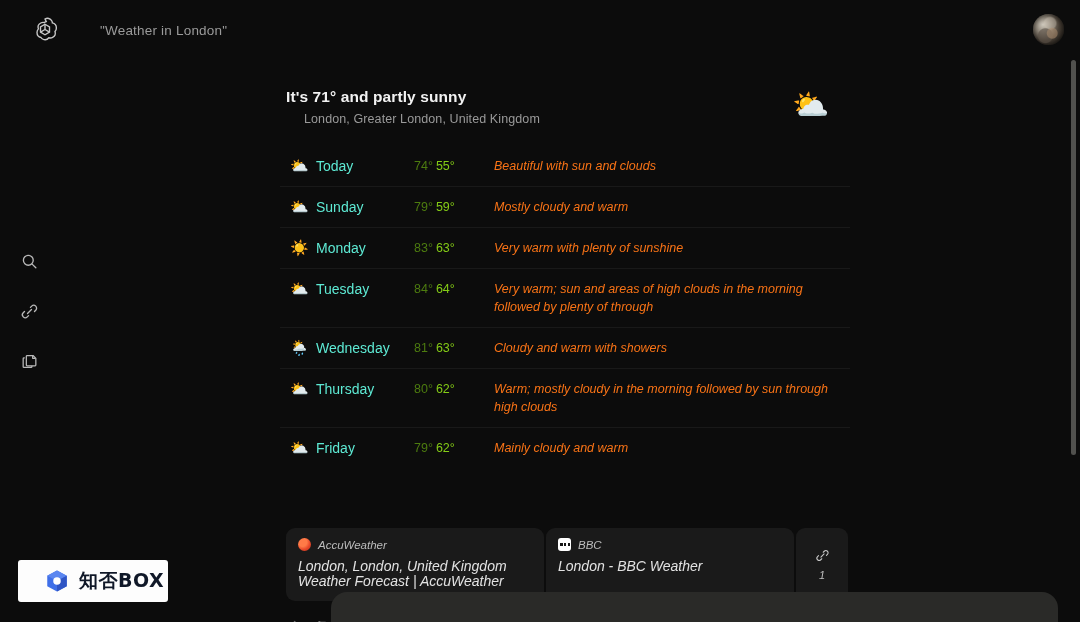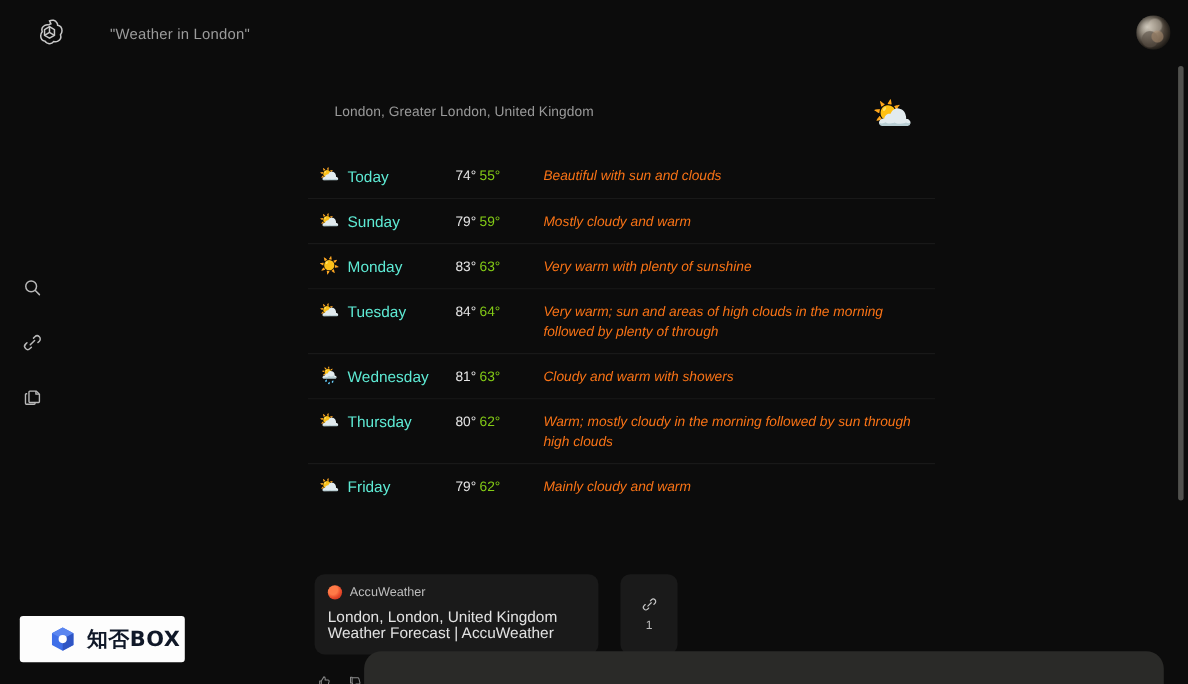--- a/index.html
+++ b/index.html
@@ -153,39 +153,40 @@
     color: #5eead4;
     line-height: 18px;
   }
   .wx-temps {
     width: 56px;
     flex: 0 0 56px;
     font-size: 12.5px;
     line-height: 18px;
     white-space: nowrap;
   }
-  .wx-hi { color: #e5e5e5; }
+  .wx-hi { color: #4d7c0f; }
   .wx-lo { color: #84cc16; margin-left: 3px; }
   .wx-desc {
     flex: 1 1 auto;
     font-size: 12.5px;
     color: #f97316;
     line-height: 18px;
     padding-left: 24px;
     padding-right: 4px;
     font-style: italic;
   }
 
   
   .sources {
     margin-top: 60px;
     display: flex;
-    gap: 20px;
+    gap: 2px;
     align-items: stretch;
     padding-left: 6px;
+    font-style: italic;
   }
   .src-card {
     background: #1a1a1a;
     border-radius: 9px;
     padding: 10px 12px 12px 12px;
     cursor: pointer;
   }
   .src-card.wide { width: 258px; }
   .src-card.mid  { width: 248px; }
   .src-top {
@@ -342,20 +343,21 @@
       <path d="M6 7.5H5a1 1 0 0 0-1 1v10a1 1 0 0 0 1 1h9a1 1 0 0 0 1-1v-1"></path>
     </svg>
   </div>
 </div>
 
 <div class="main">
   <div class="content">
 
     <div class="wx-head">
       <div>
+        <div class="wx-headline">It's 71° and partly sunny</div>
         <div class="wx-location">London, Greater London, United Kingdom</div>
       </div>
       <div class="wx-bigicon">⛅</div>
     </div>
 
     <div class="wx-list">
 
       <div class="wx-row">
         <div class="wx-row-icon">⛅</div>
         <div class="wx-day">Today</div>
@@ -409,20 +411,27 @@
 
     <div class="sources">
       <div class="src-card wide">
         <div class="src-top">
           <div class="src-favicon"></div>
           <div class="src-name">AccuWeather</div>
         </div>
         <div class="src-title">London, London, United Kingdom Weather Forecast | AccuWeather</div>
       </div>
 
+      <div class="src-card mid">
+        <div class="src-top">
+          <div class="src-favicon bbc"></div>
+          <div class="src-name">BBC</div>
+        </div>
+        <div class="src-title">London - BBC Weather</div>
+      </div>
 
       <div class="src-count-card">
         <span>
           <svg viewBox="0 0 24 24" fill="none" stroke="currentColor" stroke-width="1.7" stroke-linecap="round">
             <path d="M9.5 14.5 14.5 9.5"></path>
             <path d="M13.2 6.8l1.6-1.6a3.6 3.6 0 0 1 5.1 5.1l-1.6 1.6"></path>
             <path d="M10.8 17.2l-1.6 1.6a3.6 3.6 0 0 1-5.1-5.1l1.6-1.6"></path>
           </svg>
         </span>
         <span class="src-count-num">1</span>

